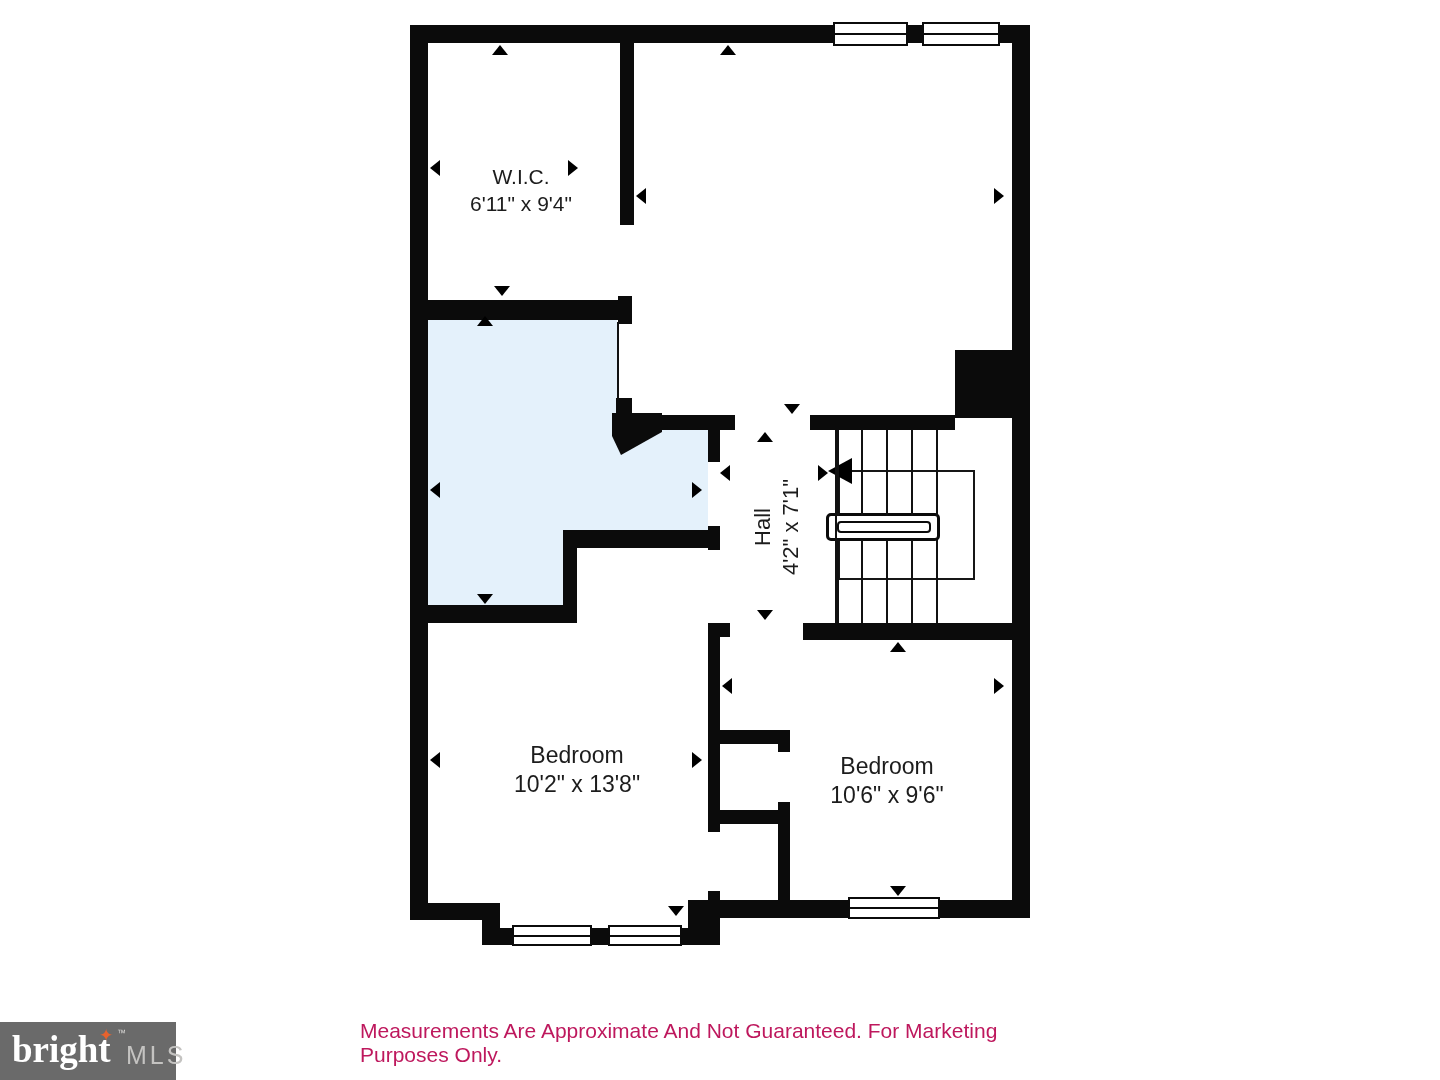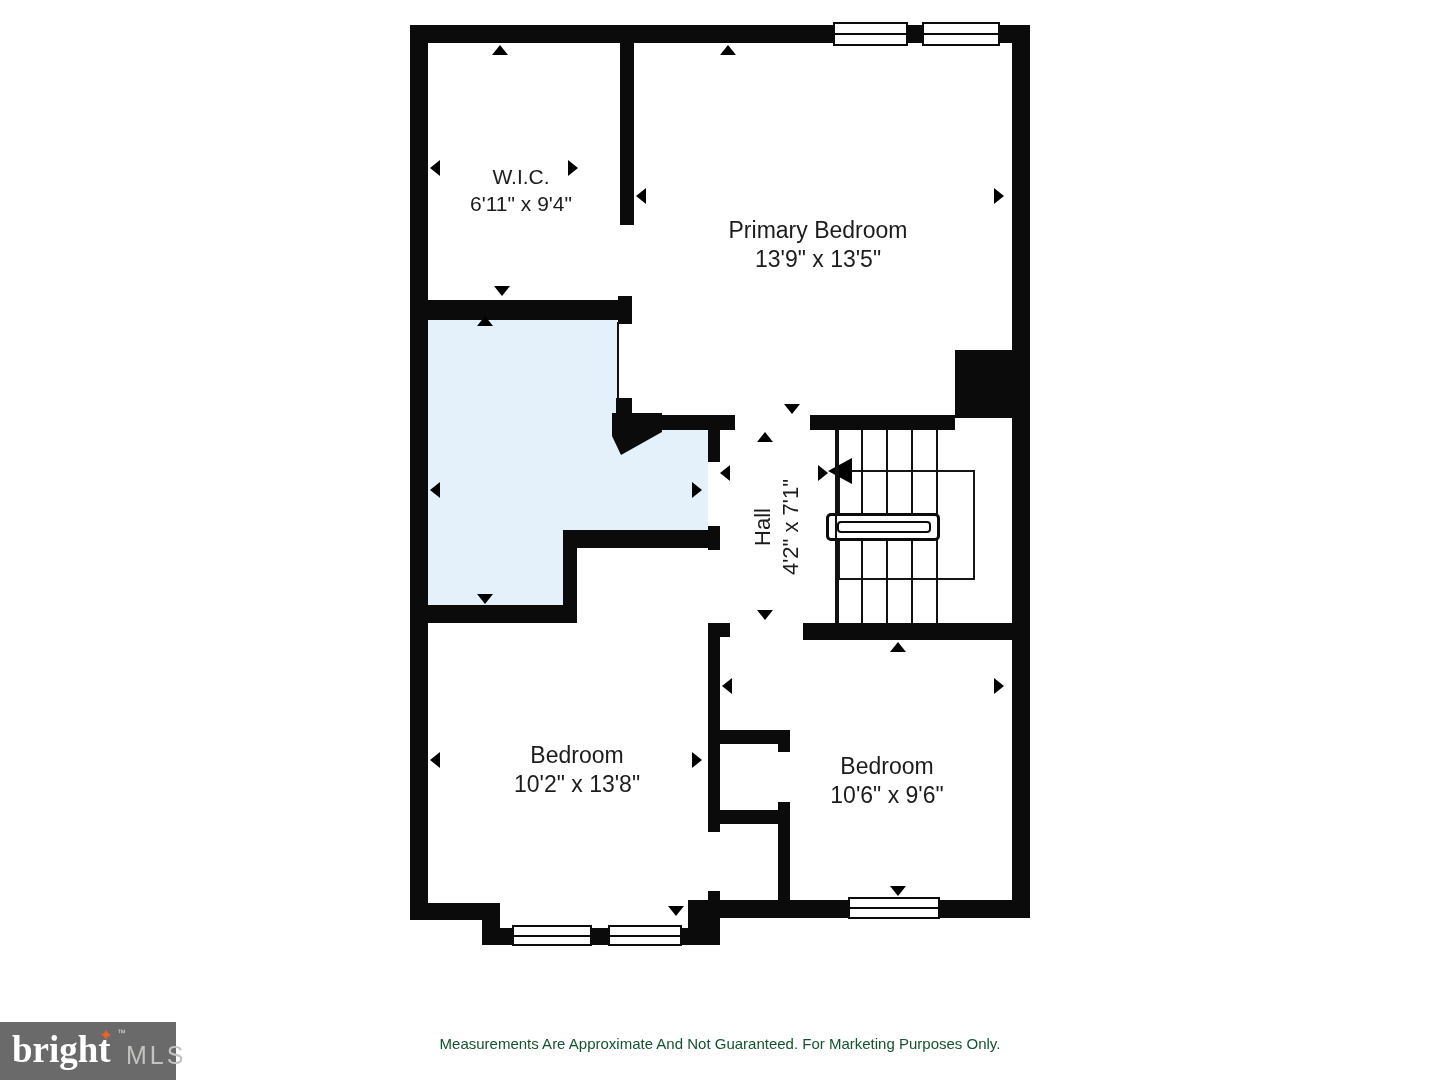--- a/index.html
+++ b/index.html
@@ -23,43 +23,39 @@
   .arrow.down{border-left:8px solid transparent;border-right:8px solid transparent;border-top:10px solid #000;}
   .arrow.left{border-top:8px solid transparent;border-bottom:8px solid transparent;border-right:10px solid #000;}
   .arrow.right{border-top:8px solid transparent;border-bottom:8px solid transparent;border-left:10px solid #000;}
   .stair-arrow{position:absolute;left:828px;top:458px;width:0;height:0;
       border-top:13px solid transparent;border-bottom:13px solid transparent;border-right:24px solid #000;}
   .walkline{position:absolute;left:838px;top:470px;width:137px;height:110px;border:2px solid #161616;box-sizing:border-box;}
   .handrail{position:absolute;left:826px;top:513px;width:114px;height:28px;border:3px solid #0b0b0b;border-radius:5px;
       background:#fff;box-sizing:border-box;}
   .handrail-inner{position:absolute;left:837px;top:521px;width:94px;height:12px;border:2px solid #0b0b0b;border-radius:4px;
       background:#fff;box-sizing:border-box;}
-  #footer{position:absolute;left:720px;top:1043px;transform:translate(-50%,-50%);font-size:15px;color:#14532d;}
+  #footer{position:absolute;left:720px;top:1043px;transform:translate(-50%,-50%);font-size:21px;color:#be185d;}
   #logo{position:absolute;left:0;top:1022px;width:176px;height:58px;background:#6a6a6a;}
   #logo .brand{position:absolute;left:12px;top:6px;font-family:"Liberation Serif", serif;font-weight:bold;
       font-size:37px;color:#ffffff;letter-spacing:0px;}
   #logo .star{position:absolute;left:99px;top:3px;color:#e8622d;font-size:17px;font-family:"DejaVu Sans", sans-serif;}
   #logo .tm{position:absolute;left:117px;top:6px;color:#d9d8d6;font-size:9px;}
   #logo .mls{position:absolute;left:126px;top:19px;font-size:25px;color:#c4c3c1;letter-spacing:3px;font-weight:300;}
 </style>
 </head>
 <body>
 
 <div id="canvas">
 
   <div class="bath-fill"></div>
   <div class="chamfer"></div>
 
   <div class="room-label fs21" style="left:521px;top:191px;">
     <span class="nm">W.I.C.</span>
     <span class="dm">6'11" x 9'4"</span>
-  </div>
-  <div class="room-label fs23" style="left:818px;top:245px;">
-    <span class="nm">Primary Bedroom</span>
-    <span class="dm">13'9" x 13'5"</span>
   </div>
   <div class="room-label hall-label fs22" style="left:777px;top:527px;">
     <span class="nm">Hall</span>
     <span class="dm">4'2" x 7'1"</span>
   </div>
   <div class="room-label fs23" style="left:577px;top:770px;">
     <span class="nm">Bedroom</span>
     <span class="dm">10'2" x 13'8"</span>
   </div>
   <div class="room-label fs23" style="left:887px;top:781px;">

